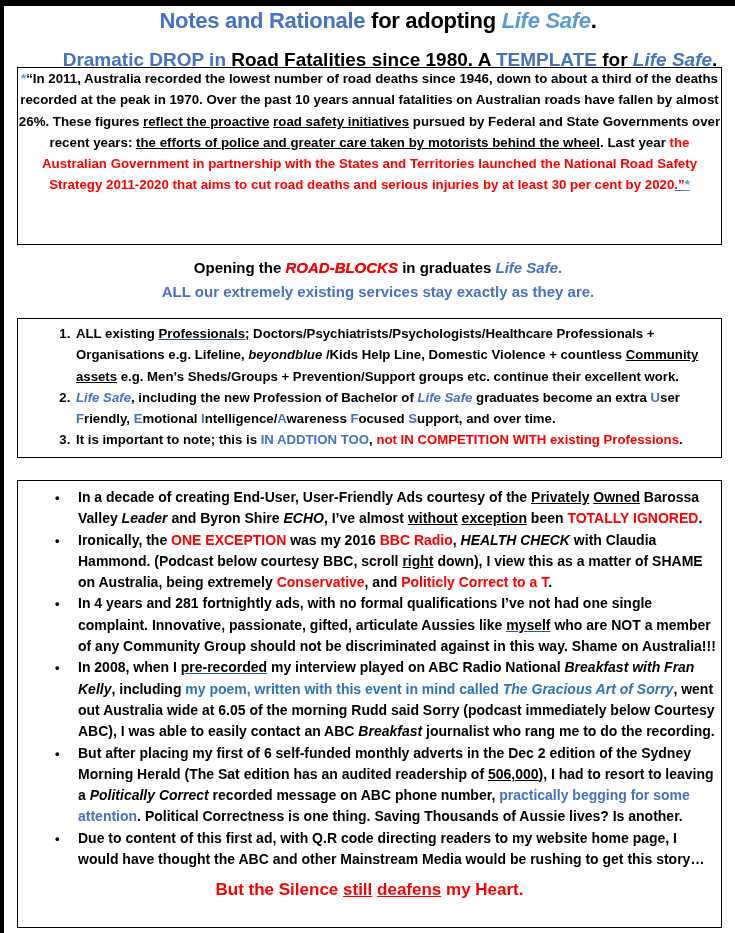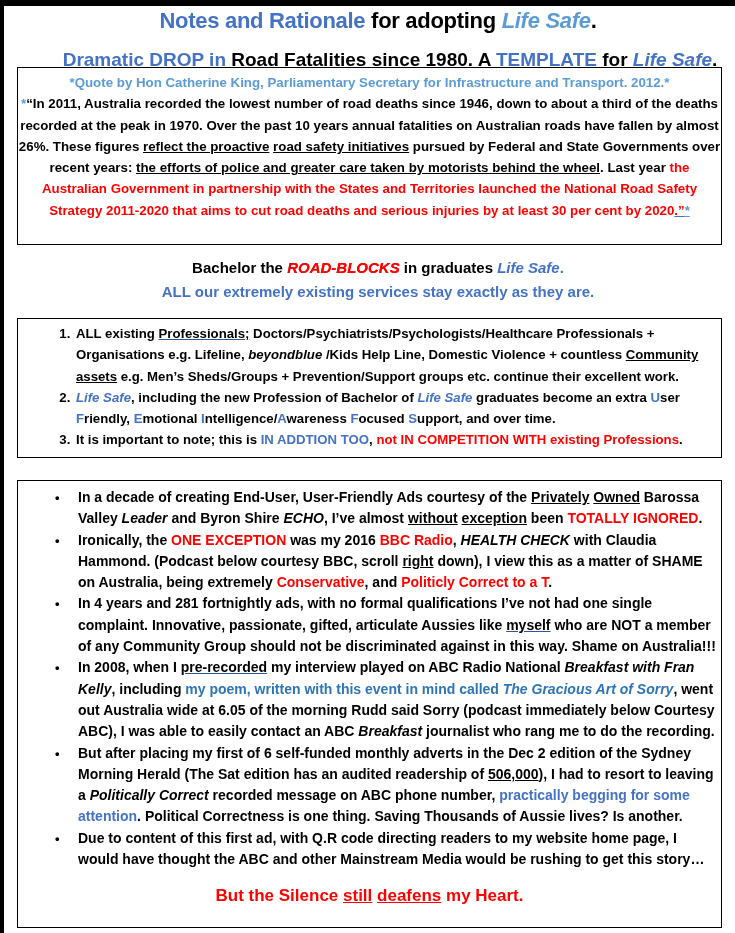--- a/index.html
+++ b/index.html
@@ -52,45 +52,44 @@
   .bullet-box { left: 13px; top: 474px; width: 703px; height: 446px; }
   .bullet-box ul {
     margin: 6px 0 0 0; padding-left: 60px; font-size: 14px; font-weight: bold; line-height: 21.3px;
     list-style: none;
   }
   .bullet-box li { position: relative; padding-left: 0; }
   .bullet-box li::before {
     content: "\2022"; position: absolute; left: -23px; top: 0; font-size: 13px;
   }
   .closing {
-    text-align: center; font-size: 17px; font-weight: bold; color: #ff0000; margin-top: 16px;
+    text-align: center; font-size: 17px; font-weight: bold; color: #ff0000; margin-top: 10px;
   }
 </style>
 </head>
 <body>
 
 <div class="page">
 
   <div class="title">
     <span class="blue">Notes and Rationale</span><span> for adopting </span><span class="lblue i">Life Safe</span><span>.</span>
   </div>
 
   <div class="subtitle">
     <span class="blue">Dramatic DROP in</span><span> Road Fatalities since 1980. A </span><span class="blue">TEMPLATE</span><span> for </span><span class="blue i">Life Safe</span><span>.</span>
   </div>
 
   <div class="box quote-box">
-    <p class="qhead">*Quote by Hon Catherine King, Parliamentary Secretary for Infrastructure and Transport. 2012.*</p>
     <p>
       <span class="lblue">*</span><span>“In 2011, Australia recorded the lowest number of road deaths since 1946, down to about a third of the deaths recorded at the peak in 1970. Over the past 10 years annual fatalities on Australian roads have fallen by almost 26%. These figures </span><span class="u">reflect the proactive</span><span> </span><span class="u">road safety initiatives</span><span> pursued by Federal and State Governments over recent years: </span><span class="u">the efforts of police and greater care taken by motorists behind the wheel</span><span>. Last year </span><span class="red">the Australian Government in partnership with the States and Territories launched the National Road Safety Strategy 2011-2020 that aims to cut road deaths and serious injuries by at least 30 per cent by 2020</span><span class="red u" style="text-decoration-color:#4472c4">.”</span><span class="lblue u">*</span>
     </p>
   </div>
 
   <div class="h2 h2a">
-    <span>Bachelor the </span><span class="red i" style="background:linear-gradient(90deg,#4472c4 0%,#ff0000 35%);-webkit-background-clip:text;">ROAD-BLOCKS</span><span> in graduates </span><span class="blue i">Life Safe</span><span class="blue">.</span>
+    <span>Opening the </span><span class="red i" style="background:linear-gradient(90deg,#4472c4 0%,#ff0000 35%);-webkit-background-clip:text;">ROAD-BLOCKS</span><span> in graduates </span><span class="blue i">Life Safe</span><span class="blue">.</span>
   </div>
   <div class="h2 h2b">ALL our extremely existing services stay exactly as they are.</div>
 
   <div class="box list-box">
     <ol>
       <li>
         <span>ALL existing </span><span class="uu">Professionals;</span><span> Doctors/Psychiatrists/Psychologists/Healthcare Professionals + Organisations e.g. Lifeline, </span><span class="i">beyondblue</span><span> /Kids Help Line, Domestic Violence + countless </span><span class="u">Community assets</span><span> e.g. Men’s Sheds/Groups + Prevention/Support groups etc. continue their excellent work.</span>
       </li>
       <li>
         <span class="blue i">Life Safe</span><span>, including the new Profession of Bachelor of </span><span class="blue i">Life Safe</span><span> graduates become an extra </span><span class="blue">U</span><span>ser </span><span class="blue">F</span><span>riendly, </span><span class="blue">E</span><span>motional </span><span class="blue">I</span><span>ntelligence/</span><span class="blue">A</span><span>wareness </span><span class="blue">F</span><span>ocused </span><span class="blue">S</span><span>upport, and over time.</span>

